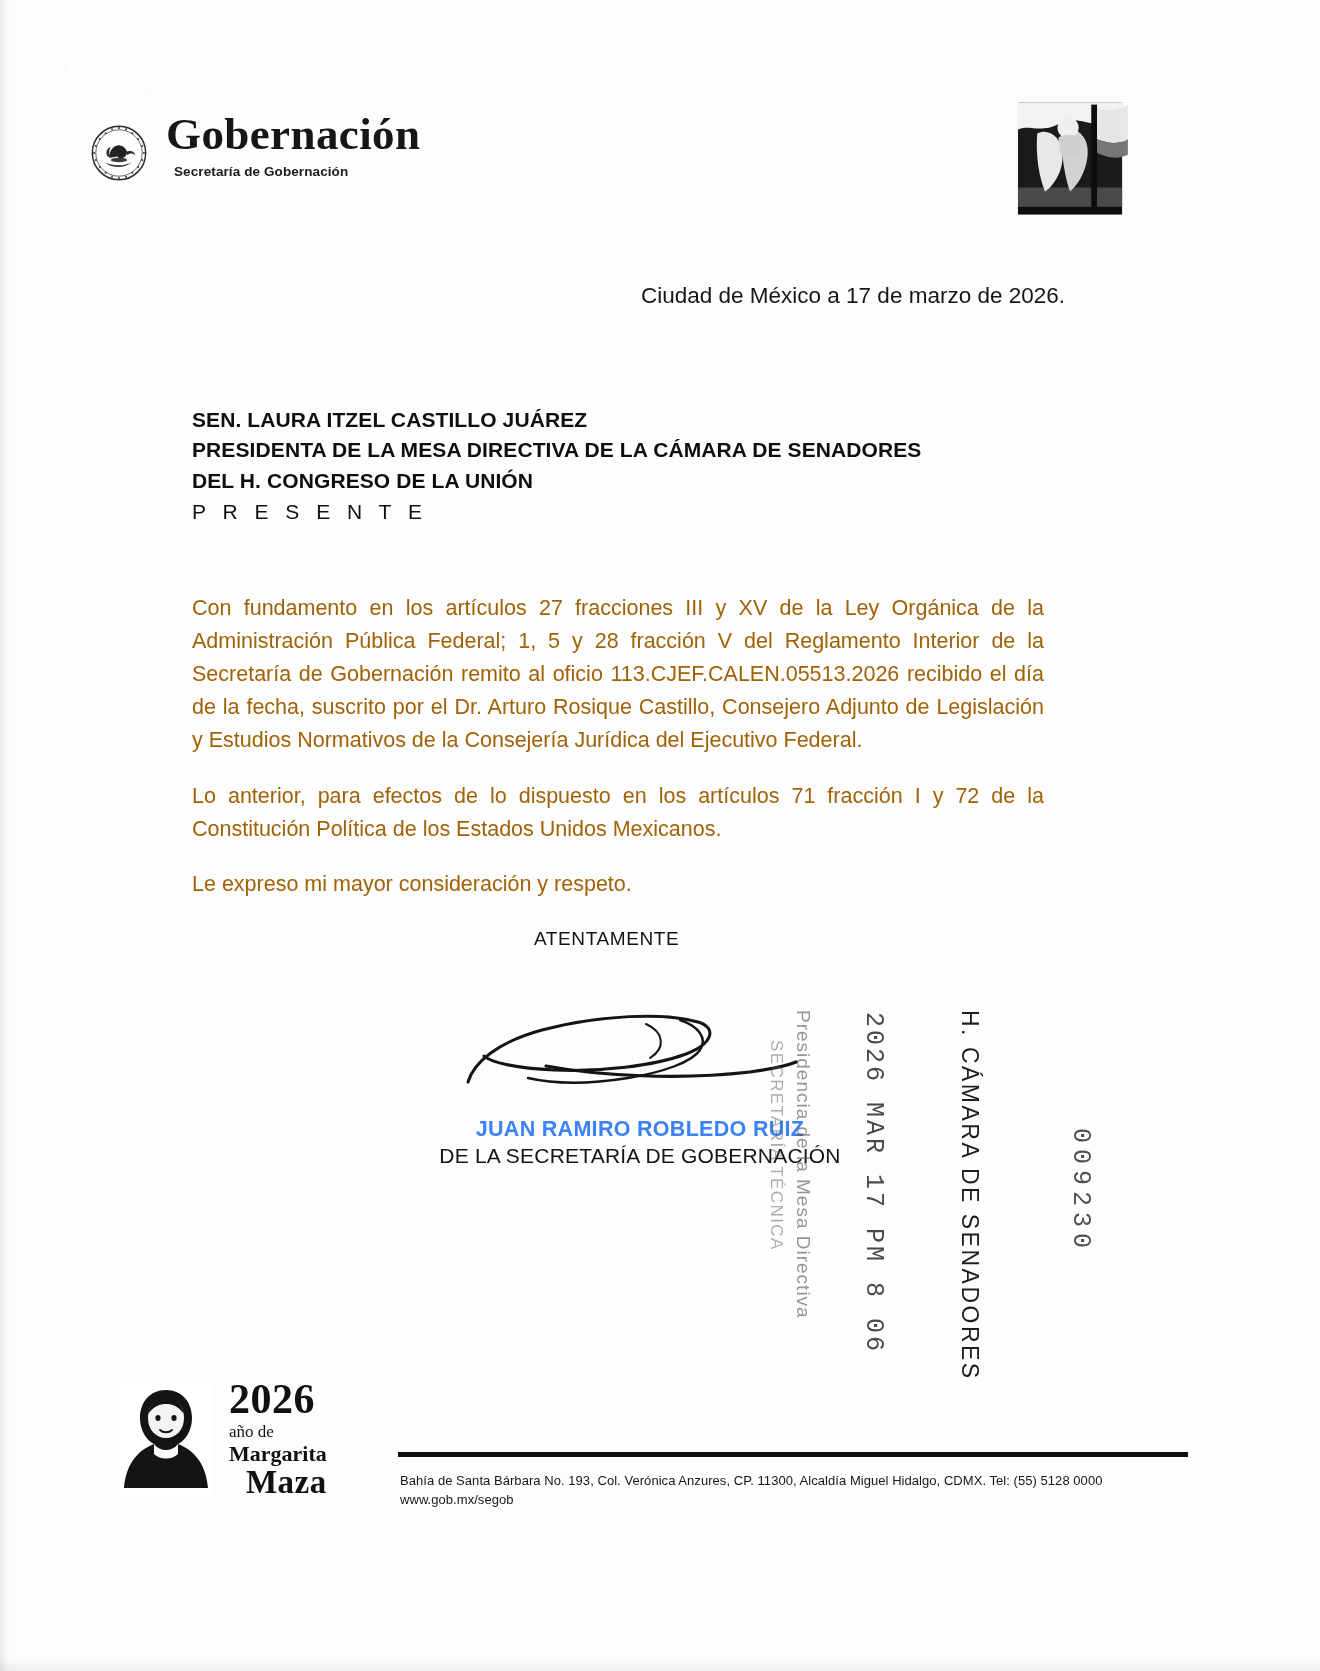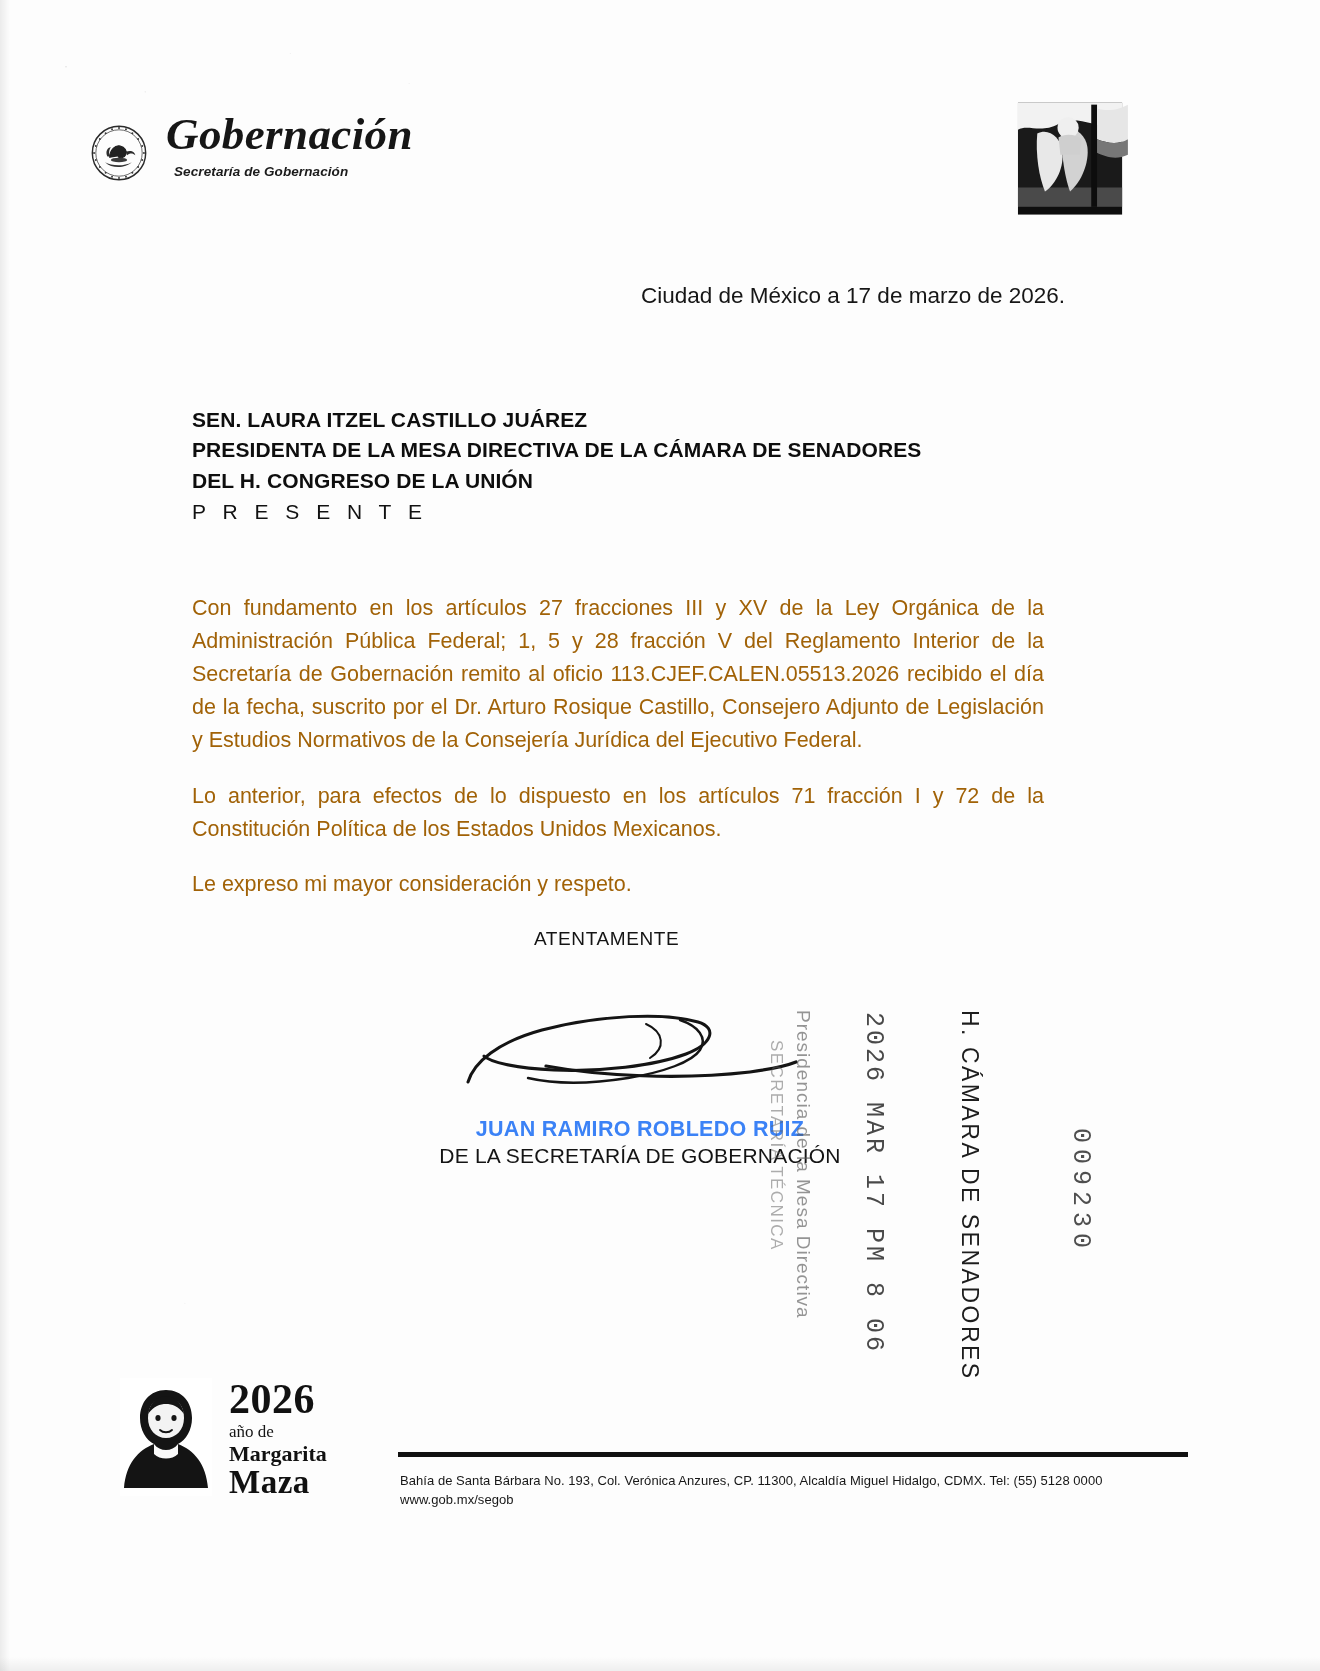--- a/index.html
+++ b/index.html
@@ -54,21 +54,20 @@
     align-items: flex-start;
   }
   .seal {
     width: 58px;
     height: 58px;
     margin-top: 12px;
     flex: none;
   }
   .brand {
     margin-left: 18px;
-    font-style: italic;
   }
   .brand-title {
     font-family: "Liberation Serif", serif;
     font-size: 45px;
     font-weight: 700;
     letter-spacing: 0.4px;
     line-height: 1;
     color: #161616;
   }
   .brand-sub {
@@ -252,20 +251,21 @@
     color: #111;
     margin-top: 3px;
   }
   .year-sub3 {
     font-family: "Liberation Serif", serif;
     font-size: 33px;
     font-weight: 700;
     color: #111;
     margin-top: 1px;
     letter-spacing: 0.5px;
+    text-align: right;
   }
   .footer-rule {
     position: absolute;
     left: 398px;
     top: 1452px;
     width: 790px;
     height: 5px;
     background: #111;
   }
   .footer-address {

